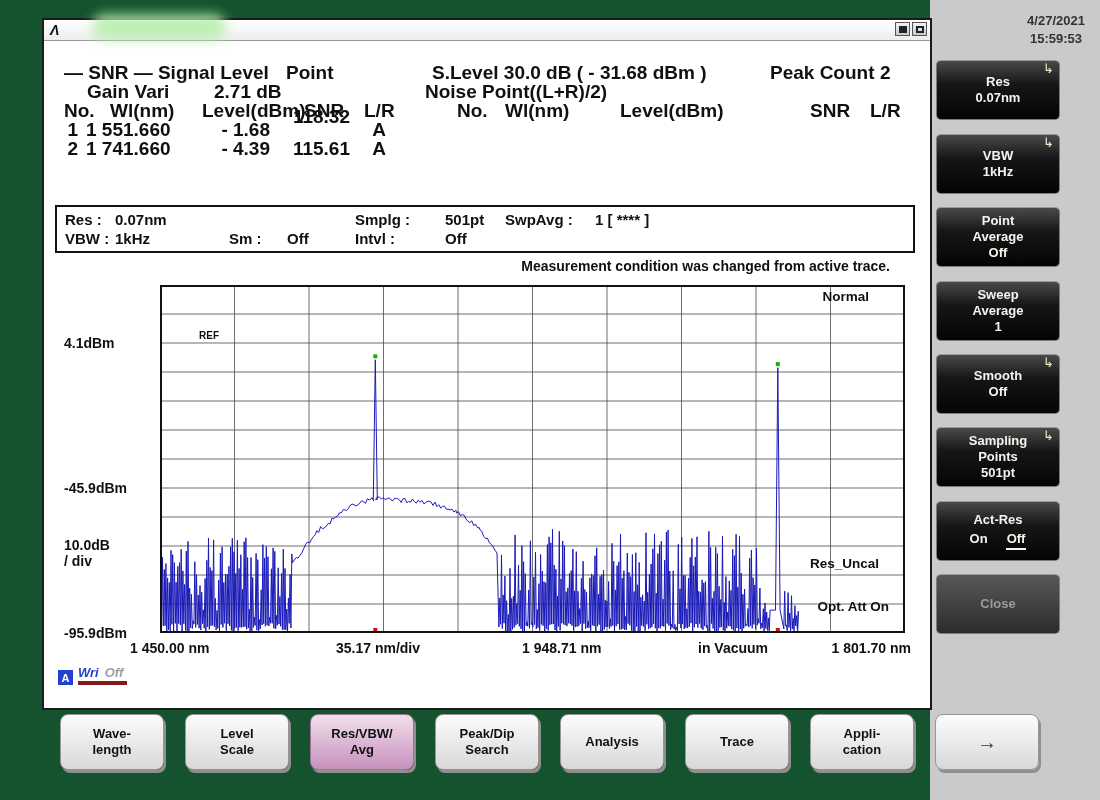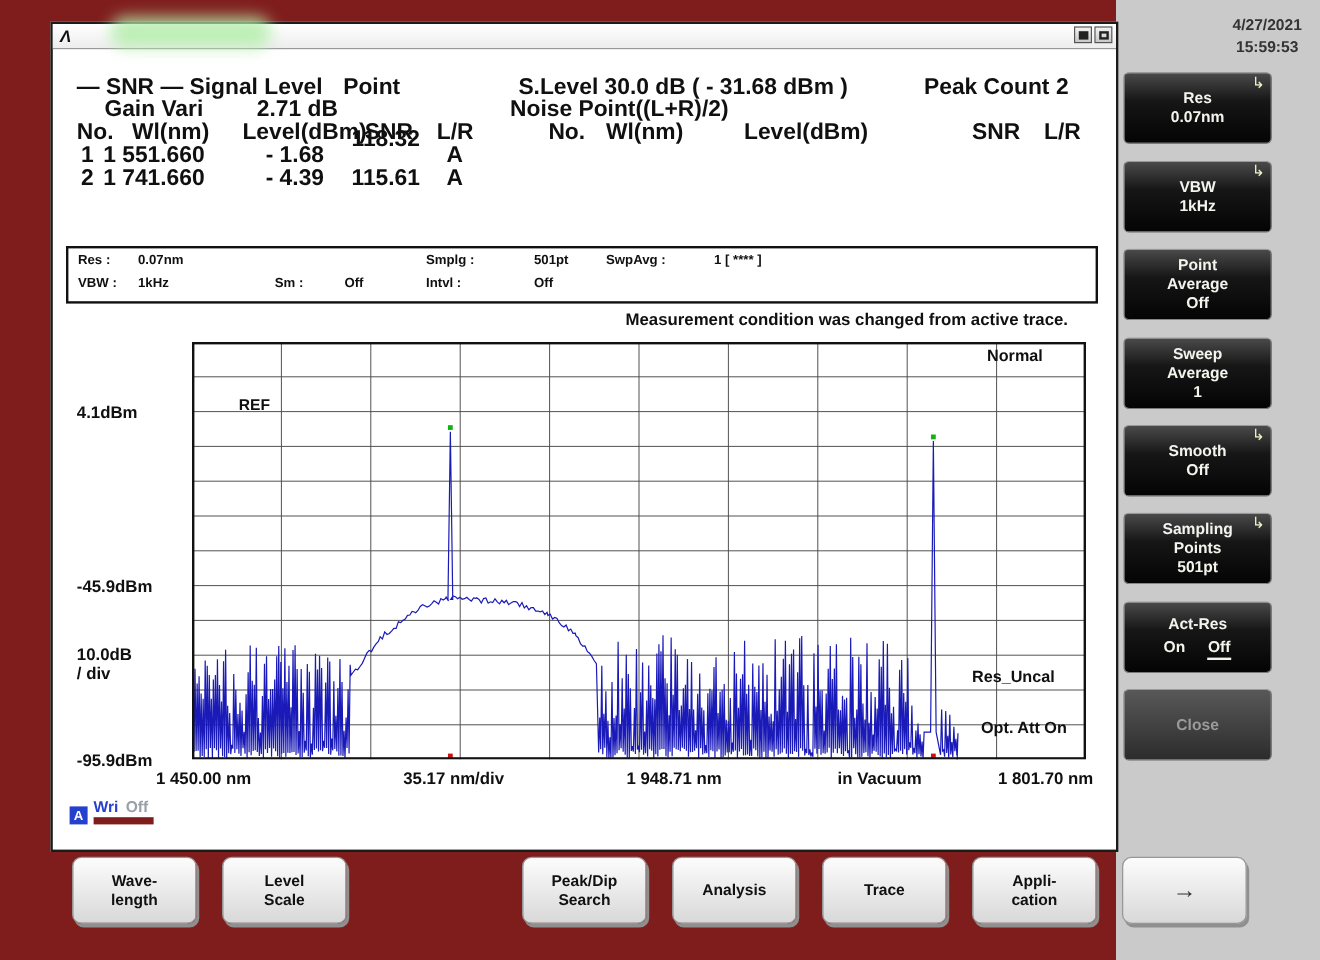--- a/index.html
+++ b/index.html
@@ -1,16 +1,16 @@
 <!DOCTYPE html>
 <html><head>
 <meta charset="utf-8">
 <style>
   html,body{margin:0;padding:0;background:#fff;}
-  .screen{position:relative;width:1100px;height:800px;background:#7f1d1d;
+  .screen{position:relative;width:1100px;height:800px;background:#14532d;
     font-family:"Liberation Sans", sans-serif;overflow:hidden;}
   .abs{position:absolute;white-space:nowrap;}
 
   
   .side-panel{position:absolute;left:930px;top:0;width:170px;height:800px;background:#cacaca;}
   .datetime{position:absolute;right:6px;top:12px;width:76px;text-align:center;
     font-size:13px;font-weight:700;color:#333;line-height:1.35;}
   .softkey{position:absolute;left:6px;width:124px;height:60px;border-radius:5px;
     background:linear-gradient(180deg,#4a4a4a,#161616 40%,#040404);
     border:1px solid #7a7a7a;border-top-color:#9a9a9a;
@@ -36,38 +36,38 @@
   .wb{width:15px;height:14px;border:1px solid #555;background:linear-gradient(#f2f2f2,#c9c9c9);
     display:flex;align-items:center;justify-content:center;box-sizing:border-box;cursor:pointer;}
   .wb-min{width:8px;height:7px;background:#222;display:block;}
   .wb-max{width:8px;height:7px;border:2px solid #222;display:block;box-sizing:border-box;}
 
   .meas{position:absolute;left:0;top:20px;right:0;height:125px;font-size:19px;}
   .cellr{position:absolute;text-align:right;white-space:nowrap;}
   .cellc{position:absolute;text-align:center;white-space:nowrap;}
 
   .settings-box{position:absolute;left:11px;top:185px;width:856px;height:44px;
-    border:2px solid #111;font-size:11px;}
+    border:2px solid #111;font-size:15px;}
   .notice{position:absolute;top:238px;right:40px;font-size:14px;}
 
   
   #plot{position:absolute;left:116px;top:265px;width:745px;height:348px;background:#fff;}
   .plot-overlay{position:absolute;left:116px;top:265px;width:745px;height:276px;
     pointer-events:none;font-size:13.5px;}
   .lbl-normal{position:absolute;right:36px;top:4px;}
-  .lbl-ref{position:absolute;left:5px;top:45px;font-size:13px;padding-left:34px;}
+  .lbl-ref{position:absolute;left:5px;top:45px;font-size:10px;padding-left:34px;}
   .lbl-resuncal{position:absolute;right:26px;top:271px;}
   .lbl-optatt{position:absolute;right:16px;top:314px;}
   .ylab{position:absolute;left:20px;font-size:14px;line-height:1.15;}
   .xlabs{position:absolute;left:116px;top:620px;width:745px;height:18px;font-size:14px;}
 
   .trace-ind{position:absolute;left:14px;top:645px;display:flex;align-items:flex-end;gap:5px;font-size:13px;}
   .trace-box{width:15px;height:15px;background:#2440cc;color:#fff;font-size:11px;font-weight:700;
     display:flex;align-items:center;justify-content:center;}
-  .trace-ul{display:flex;gap:6px;border-bottom:6px solid #7f1d1d;padding:0 4px 1px 0;}
+  .trace-ul{display:flex;gap:6px;border-bottom:4px solid #7f1d1d;padding:0 4px 1px 0;font-style:italic;}
   .trace-wri{color:#2440cc;}
   .trace-off{color:#9aa0a8;}
 
   
   .menu-btn{position:absolute;top:714px;width:104px;height:56px;border-radius:8px;
     border:1px solid #979797;background:linear-gradient(180deg,#fcfcfc,#d8d8d8);
     box-shadow:2px 3px 0 #8f8f8f;display:flex;flex-direction:column;align-items:center;
     justify-content:center;text-align:center;font-size:13px;font-weight:700;color:#111;
     line-height:1.25;cursor:pointer;box-sizing:border-box;}
   .menu-btn.active{background:linear-gradient(180deg,#f0dfeb,#c791be);border-color:#a0749a;}
@@ -236,20 +236,24 @@
   </div>
 
   <div class="menu-btn" style="left:60px">
     <span>Wave-</span>
     <span>length</span>
   </div>
   <div class="menu-btn" style="left:185px">
     <span>Level</span>
     <span>Scale</span>
   </div>
+  <div class="menu-btn active" style="left:310px">
+    <span>Res/VBW/</span>
+    <span>Avg</span>
+  </div>
   <div class="menu-btn" style="left:435px">
     <span>Peak/Dip</span>
     <span>Search</span>
   </div>
   <div class="menu-btn" style="left:560px">
     <span>Analysis</span>
   </div>
   <div class="menu-btn" style="left:810px">
     <span>Appli-</span>
     <span>cation</span>

